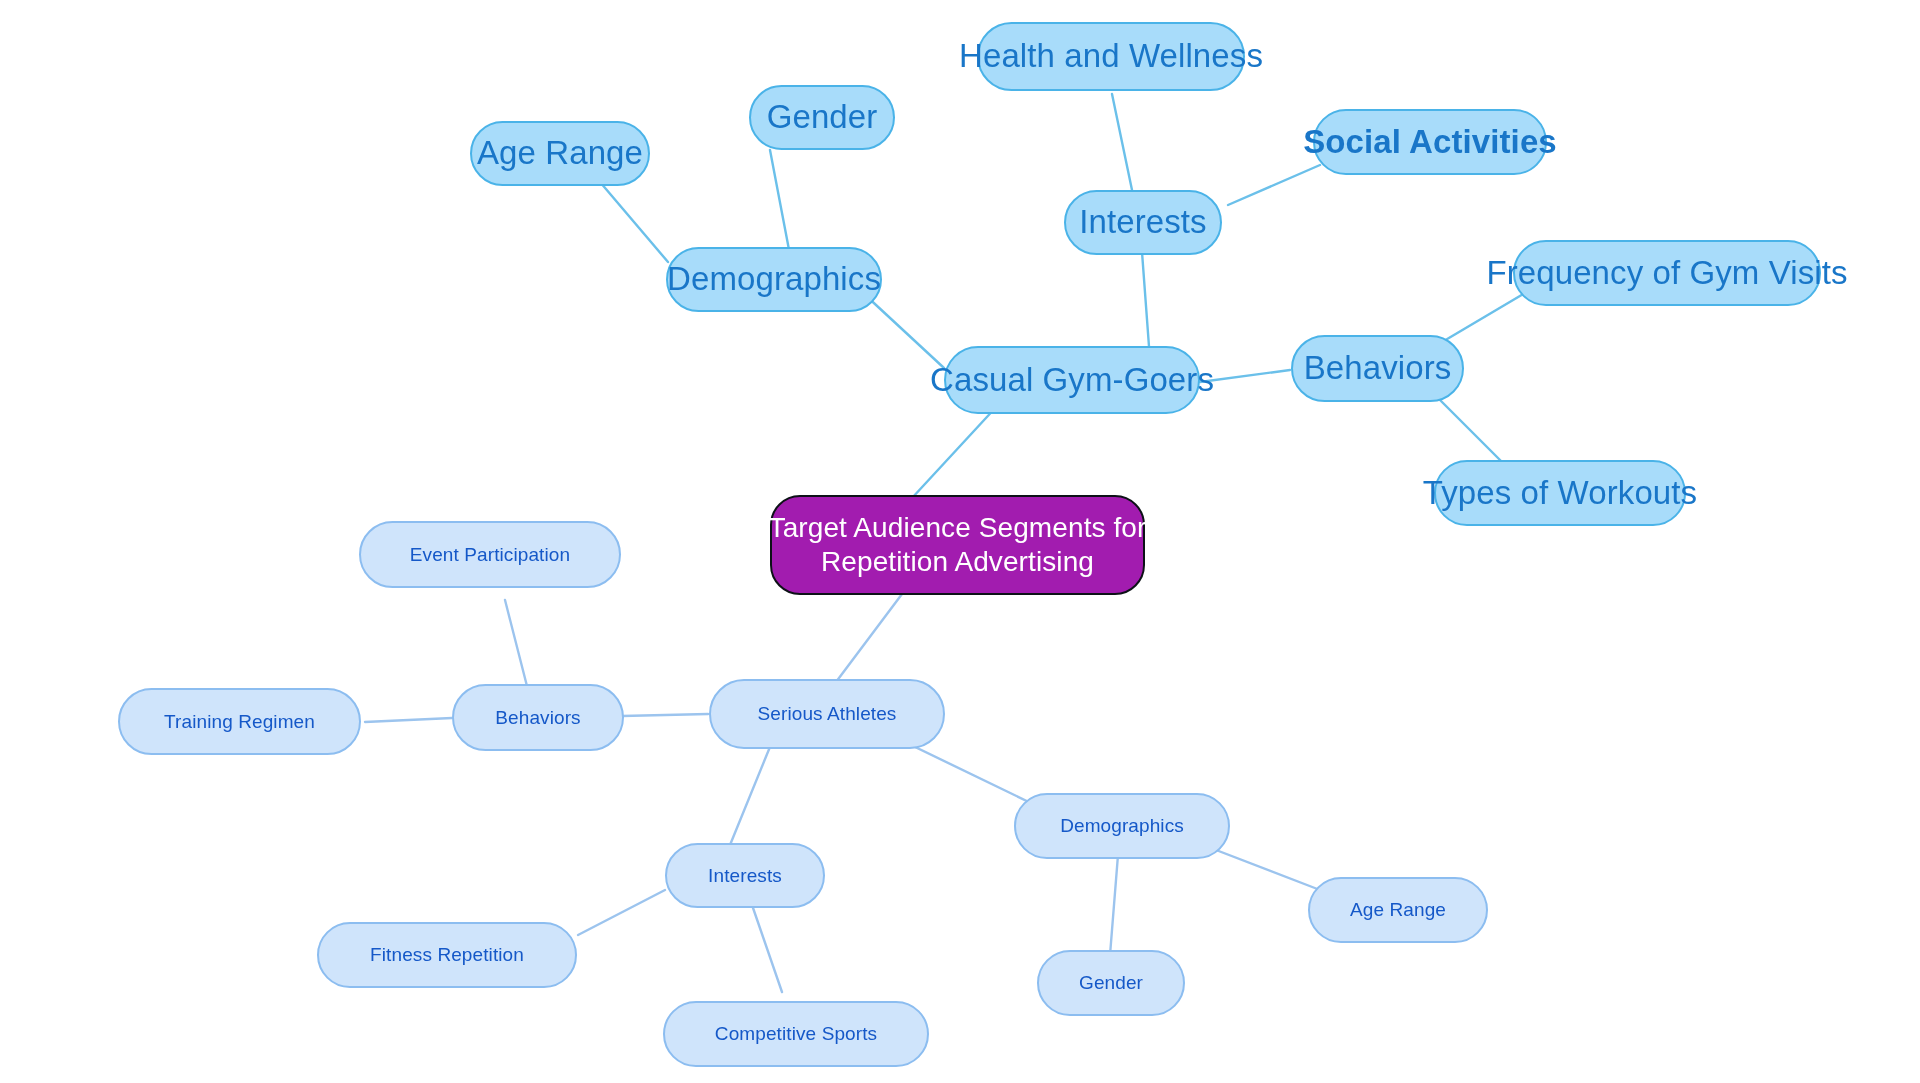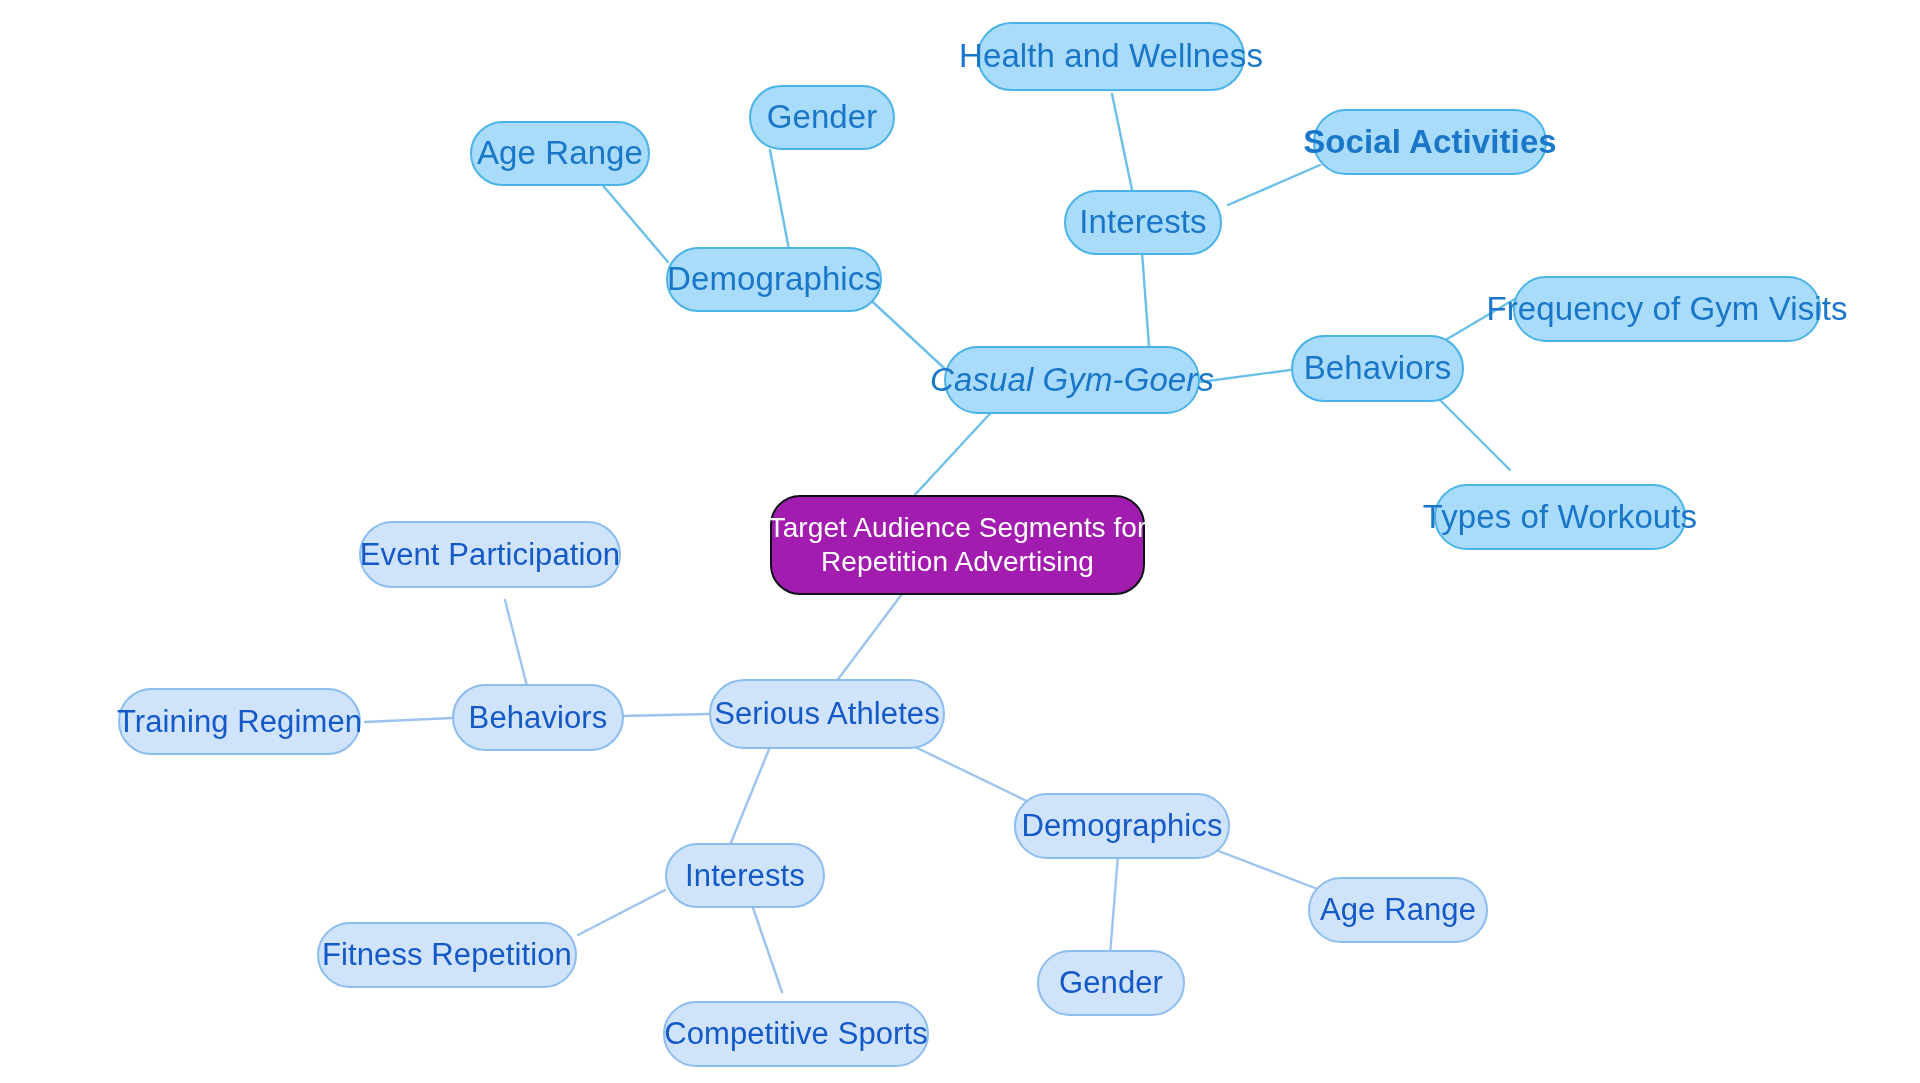--- a/index.html
+++ b/index.html
@@ -50,21 +50,21 @@
   .node-a {
     background: #a8dcfa;
     border-color: #4ab3e8;
     color: #1976c8;
     font-size: 33px;
   }
   .node-b {
     background: #cfe4fb;
     border-color: #8cbdf0;
     color: #1558c8;
-    font-size: 31px;
+    font-size: 19px;
   }
 </style>
 </head>
 <body>
 
 <div id="canvas">
 
   <svg id="edges" viewBox="0 0 1920 1083" xmlns="http://www.w3.org/2000/svg">
     <g fill="none" stroke-width="2.4" stroke-linecap="round">
 
@@ -106,39 +106,39 @@
 
       <path stroke="#9cc4ee" d="M 1190,840 L 1320,890"></path>
 
       <path stroke="#9cc4ee" d="M 1118,855 L 1110,955"></path>
     </g>
   </svg>
 
   <div class="node node-root" style="left:770px; top:495px; width:375px; height:100px;">Target Audience Segments for
 Repetition Advertising</div>
 
-  <div class="node node-a" style="left:944px; top:346px; width:256px; height:68px;font-style:italic;">Casual Gym-Goers</div>
+  <div class="node node-a" style="left:944px; top:346px; width:256px; height:68px;">Casual Gym-Goers</div>
 
   <div class="node node-a" style="left:666px; top:247px; width:216px; height:65px;">Demographics</div>
 
   <div class="node node-a" style="left:470px; top:121px; width:180px; height:65px;">Age Range</div>
 
   <div class="node node-a" style="left:749px; top:85px; width:146px; height:65px;">Gender</div>
 
   <div class="node node-a" style="left:1064px; top:190px; width:158px; height:65px;">Interests</div>
 
   <div class="node node-a" style="left:977px; top:22px; width:268px; height:69px;">Health and Wellness</div>
 
   <div class="node node-a" style="left:1313px; top:109px; width:234px; height:66px;font-weight:bold;">Social Activities</div>
 
   <div class="node node-a" style="left:1291px; top:335px; width:173px; height:67px;">Behaviors</div>
 
-  <div class="node node-a" style="left:1513px; top:240px; width:308px; height:66px;margin-top:36px;">Frequency of Gym Visits</div>
+  <div class="node node-a" style="left:1513px; top:240px; width:308px; height:66px;">Frequency of Gym Visits</div>
 
-  <div class="node node-a" style="left:1434px; top:460px; width:252px; height:66px;margin-top:24px;">Types of Workouts</div>
+  <div class="node node-a" style="left:1434px; top:460px; width:252px; height:66px;">Types of Workouts</div>
 
   <div class="node node-b" style="left:709px; top:679px; width:236px; height:70px;">Serious Athletes</div>
 
   <div class="node node-b" style="left:452px; top:684px; width:172px; height:67px;">Behaviors</div>
 
   <div class="node node-b" style="left:359px; top:521px; width:262px; height:67px;">Event Participation</div>
 
   <div class="node node-b" style="left:118px; top:688px; width:243px; height:67px;">Training Regimen</div>
 
   <div class="node node-b" style="left:665px; top:843px; width:160px; height:65px;">Interests</div>

